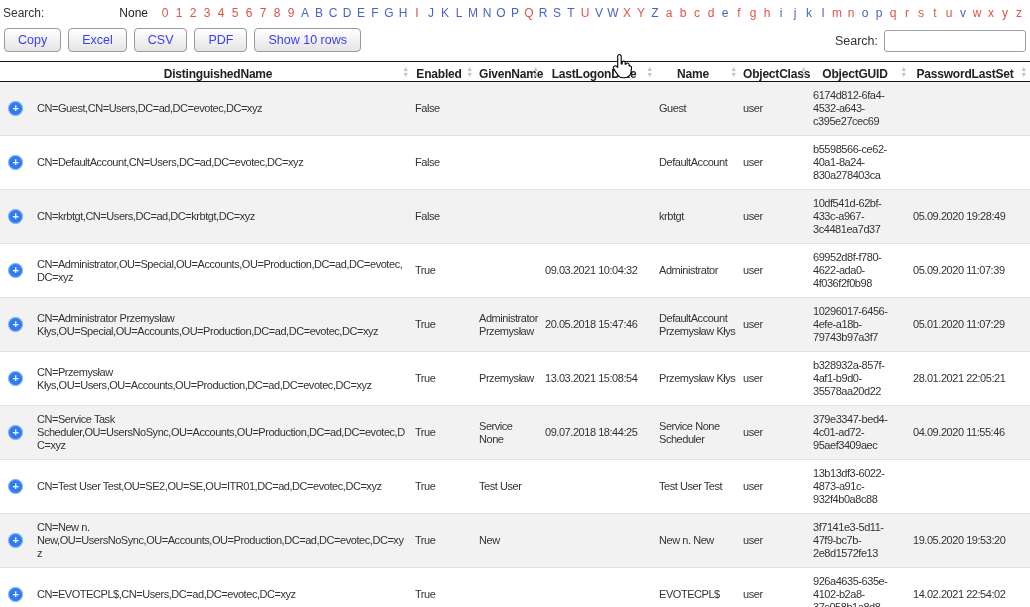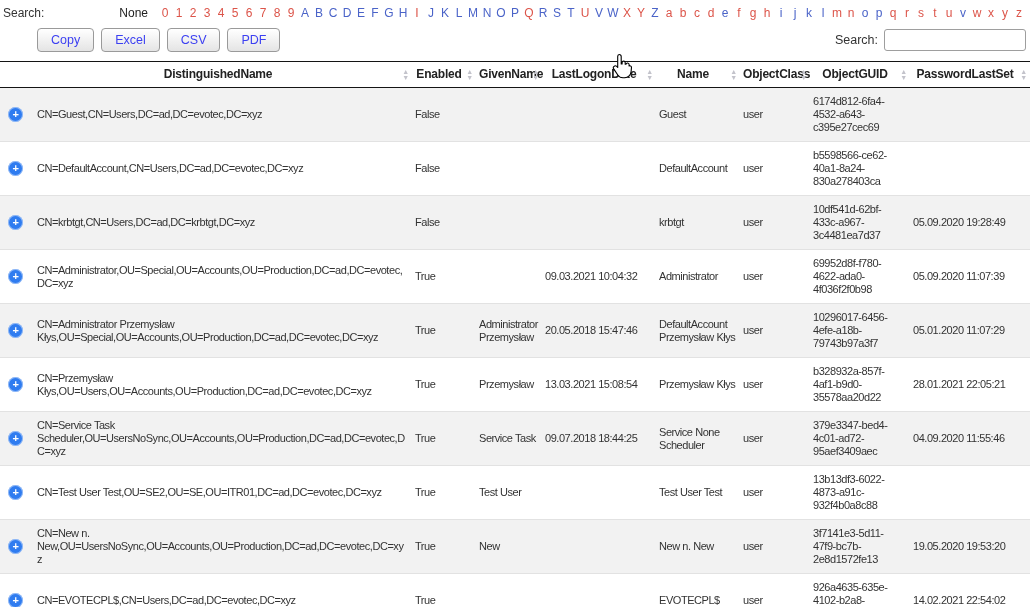--- a/index.html
+++ b/index.html
@@ -9,21 +9,21 @@
   
   .alpha-row { display:flex; align-items:center; padding:6px 4px 0 3px; font-size:12px; }
   .alpha-label { width:95px; color:#333; }
   .alpha-none { margin-right:10px; color:#222; cursor:pointer;margin-left:41px; }
   .alpha-chars { flex:1; display:flex; justify-content:space-between; }
   .alpha-chars span { width:14px; text-align:center; cursor:pointer; font-size:12px; }
   .al-blue { color:var(--al-blue,#4a63c8); }
   .al-red  { color:var(--al-red,#dc5449); }
 
   
-  .toolbar { display:flex; justify-content:space-between; align-items:center; padding:8px 4px 9px 4px;margin-left:33px; }
+  .toolbar { display:flex; justify-content:space-between; align-items:flex-end; padding:8px 4px 9px 4px; }
   .btn-group { display:flex; gap:7px; }
   .dt-button {
     font-family:"Liberation Sans",sans-serif;
     font-size:12.5px; color:var(--btn-text,#3b3ff2);
     border:1px solid #9a9a9a; border-radius:4px;
     background:linear-gradient(#ffffff,#e4e4e4);
     padding:4px 13px; cursor:pointer;
   }
   .search-box { display:flex; align-items:center; gap:6px; font-size:12.5px; }
   .search-box input {
@@ -31,21 +31,21 @@
     font-size:12px; padding:0 4px; font-family:"Liberation Sans",sans-serif;
   }
 
   
   table { width:1030px; table-layout:fixed; border-collapse:collapse; }
   col.c-ctl {width:34px;} col.c-dn {width:378px;} col.c-en {width:64px;}
   col.c-gn {width:66px;}  col.c-ll {width:114px;} col.c-nm {width:84px;}
   col.c-oc {width:70px;}  col.c-gd {width:100px;} col.c-pw {width:120px;}
   thead th {
     font-size:12px; font-weight:bold; text-align:center; color:#222;
-    padding:5px 13px 6px 3px; position:relative; letter-spacing:-0.2px;
+    padding:5px 13px 0 3px; position:relative; letter-spacing:-0.2px;
     border-top:1px solid #141414; border-bottom:1px solid #141414;
     cursor:pointer;
   }
   th .arrows { position:absolute; right:3px; top:50%; transform:translateY(-50%);
     display:flex; flex-direction:column; font-size:7px; line-height:6.5px; color:#c3c3cb; }
   tbody td {
     font-size:11px; padding:7px 4px 7px 3px; vertical-align:middle;
     letter-spacing:-0.45px; line-height:13px; overflow-wrap:break-word; color:#333;
   }
   tbody tr { border-top:1px solid #e2e2e2; }
@@ -134,20 +134,21 @@
       <span class="al-red">z</span>
     </span>
 </div>
 
 <div class="toolbar">
   <div class="btn-group">
       <button class="dt-button">Copy</button>
       <button class="dt-button">Excel</button>
       <button class="dt-button">CSV</button>
       <button class="dt-button">PDF</button>
+      <button class="dt-button">Show 10 rows</button>
     </div>
   <div class="search-box">
     <span>Search:</span>
     <input type="text" placeholder="" style="">
   </div>
 </div>
 
 <table>
   <colgroup>
     <col class="c-ctl">
@@ -261,21 +262,21 @@
         <td>13.03.2021 15:08:54</td>
         <td>Przemysław Kłys</td>
         <td>user</td>
         <td>b328932a-857f-4af1-b9d0-35578aa20d22</td>
         <td>28.01.2021 22:05:21</td>
       </tr>
       <tr>
         <td class="ctl-cell"><span class="plus-btn">+</span></td>
         <td>CN=Service Task Scheduler,OU=UsersNoSync,OU=Accounts,OU=Production,DC=ad,DC=evotec,DC=xyz</td>
         <td>True</td>
-        <td>Service Task</td>
+        <td>Service None</td>
         <td>09.07.2018 18:44:25</td>
         <td>Service None Scheduler</td>
         <td>user</td>
         <td>379e3347-bed4-4c01-ad72-95aef3409aec</td>
         <td>04.09.2020 11:55:46</td>
       </tr>
       <tr>
         <td class="ctl-cell"><span class="plus-btn">+</span></td>
         <td>CN=Test User Test,OU=SE2,OU=SE,OU=ITR01,DC=ad,DC=evotec,DC=xyz</td>
         <td>True</td>

